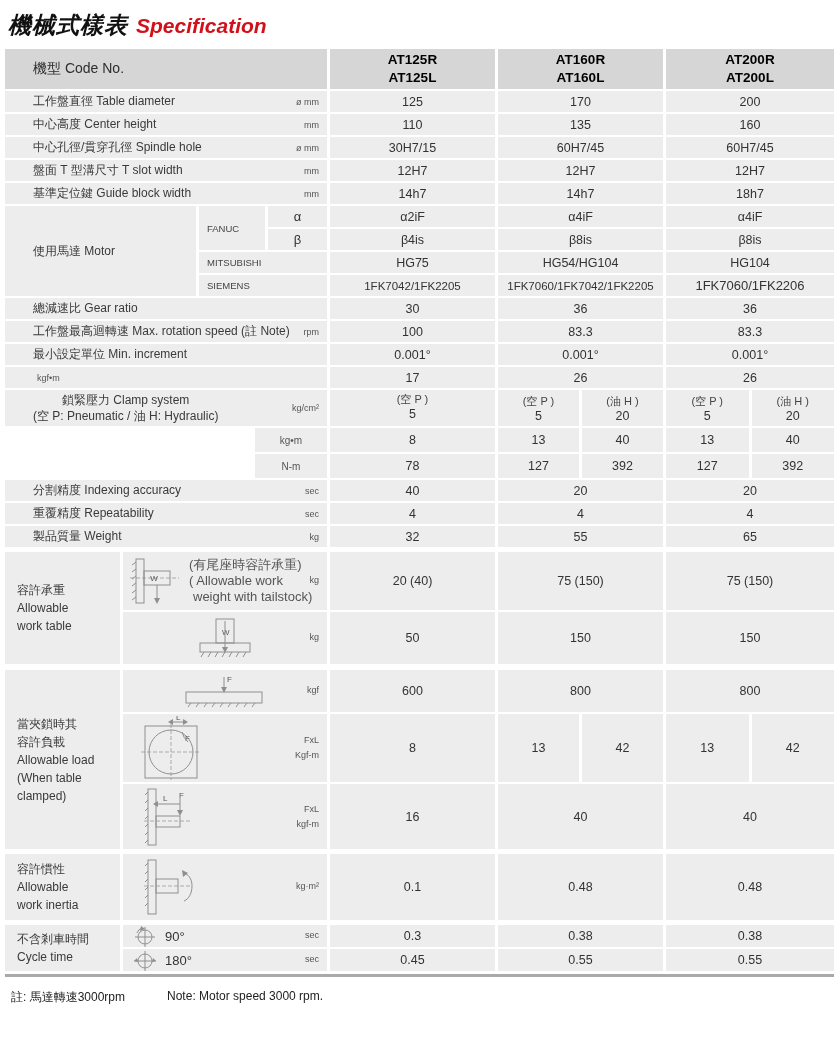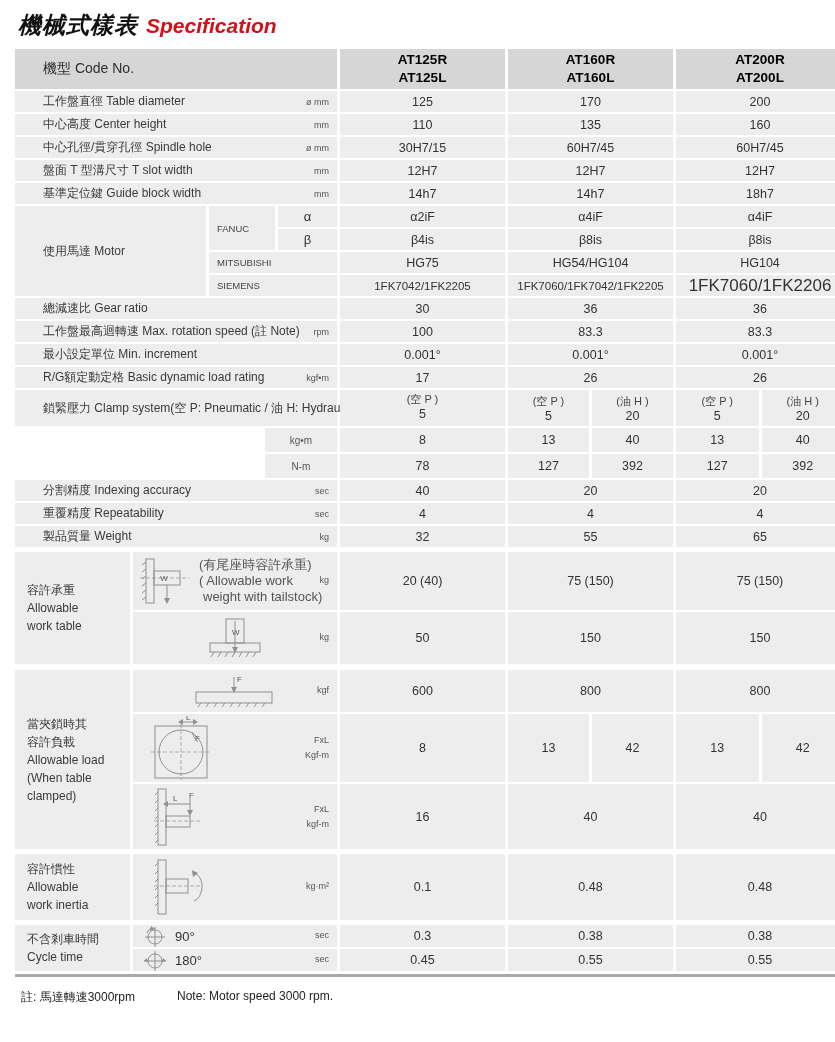--- a/index.html
+++ b/index.html
@@ -1,17 +1,17 @@
 <!DOCTYPE html>
 <html><head>
 <meta charset="utf-8">
 <style>
   html,body{margin:0;padding:0;background:#fff;}
   body{width:835px;height:1042px;font-family:"Liberation Sans",sans-serif;color:#333;-webkit-font-smoothing:antialiased;}
-  .page{padding:8px 0 0 15px;}
+  .page{padding:8px 0 0 5px;}
   .titlebar{margin:2px 0 8px 3px;}
   .tzh{font-style:italic;font-weight:bold;font-size:23px;color:#111;letter-spacing:1px;}
   .ten{font-style:italic;font-weight:bold;font-size:21px;color:#d2101a;margin-left:8px;}
   .table{display:flex;flex-direction:column;gap:2px;width:829px;border-radius:22px;}
   .grid{display:grid;gap:2px 3px;}
   .main-cols{grid-template-columns:322px 165px 165px 168px;}
   .motor-cols{grid-template-columns:191px 66px 59px 165px 165px 168px;}
   .torque-cols{grid-template-columns:247px 72px 165px 165px 168px;}
   .sect-cols{grid-template-columns:115px 204px 165px 165px 168px;}
   .cell{background:#ededed;display:flex;align-items:center;}
@@ -23,21 +23,21 @@
   .hlabel{font-size:14px;color:#2e2e2e;}
   .model-cell{flex-direction:column;justify-content:center;font-weight:bold;font-size:13.5px;line-height:1.3;color:#000000;}
   .r21{grid-auto-rows:21px;}
   .brand{font-size:9.5px;color:#444;padding-left:8px;}
   .sym{justify-content:center;font-size:13px;color:#333;}
   .unitcell{justify-content:center;font-size:10px;color:#555;}
   .split{display:grid;grid-template-columns:1fr 1fr;gap:3px;}
   .sub{background:#ededed;display:flex;align-items:center;justify-content:center;font-size:12.5px;flex-direction:column;}
   .twolines{display:flex;flex-direction:column;align-items:center;justify-content:center;line-height:1.25;}
   .ptag{font-size:11px;color:#444;}
-  .clamp-lbl{display:flex;line-height:1.35;}
+  .clamp-lbl{display:flex;flex-direction:column;line-height:1.35;align-items:center;}
   .seclabel{padding-left:12px;font-size:12px;color:#3a3a3a;}
   .seclabel .lines{line-height:1.5;}
   .diag{position:relative;padding:0 6px;}
   .unit-abs{position:absolute;right:8px;top:50%;transform:translateY(-50%);font-size:9px;color:#555;text-align:right;line-height:1.7;}
   .note{font-size:13px;color:#555;line-height:1.25;margin-left:8px;}
   .center-diag{justify-content:center;}
   .cyc-cell{padding-left:10px;position:relative;}
   .angle{font-size:13px;color:#333;margin-left:8px;}
   .diagsvg line,.diagsvg rect,.diagsvg circle,.diagsvg path{stroke:#8f8f8f;stroke-width:1;fill:none;}
   .diagsvg .ah{fill:#8f8f8f;stroke:none;}
@@ -137,21 +137,21 @@
       <div class="cell data" style="grid-area:2/4">β4is</div>
       <div class="cell data" style="grid-area:2/5">β8is</div>
       <div class="cell data" style="grid-area:2/6">β8is</div>
       <div class="cell brand" style="grid-area:3/2/4/4">MITSUBISHI</div>
       <div class="cell data" style="grid-area:3/4">HG75</div>
       <div class="cell data" style="grid-area:3/5">HG54/HG104</div>
       <div class="cell data" style="grid-area:3/6">HG104</div>
       <div class="cell brand" style="grid-area:4/2/5/4">SIEMENS</div>
       <div class="cell data" style="grid-area:4/4;font-size:11.5px">1FK7042/1FK2205</div>
       <div class="cell data" style="grid-area:4/5;font-size:11.5px">1FK7060/1FK7042/1FK2205</div>
-      <div class="cell data" style="grid-area:4/6;font-size:17px">1FK7060/1FK2206</div>
+      <div class="cell data" style="grid-area:4/6;font-size:13px">1FK7060/1FK2206</div>
     </div>
 
     <div class="grid main-cols r21">
       <div class="cell label-cell">
           <span class="lbl">總減速比 Gear ratio</span>
           <span class="unit"></span>
         </div>
       <div class="cell data">30</div>
       <div class="cell data">36</div>
       <div class="cell data">36</div>
@@ -169,21 +169,20 @@
       <div class="cell label-cell">
           <span class="lbl">最小設定單位 Min. increment</span>
           <span class="unit"></span>
         </div>
       <div class="cell data">0.001°</div>
       <div class="cell data">0.001°</div>
       <div class="cell data">0.001°</div>
     </div>
     <div class="grid main-cols r21">
       <div class="cell label-cell">
-          <span class="lbl">R/G額定動定格 Basic dynamic load rating</span>
           <span class="unit">kgf•m</span>
         </div>
       <div class="cell data">17</div>
       <div class="cell data">26</div>
       <div class="cell data">26</div>
     </div>
 
     <div class="grid main-cols" style="grid-auto-rows:36px">
       <div class="cell label-cell">
         <span class="clamp-lbl">

